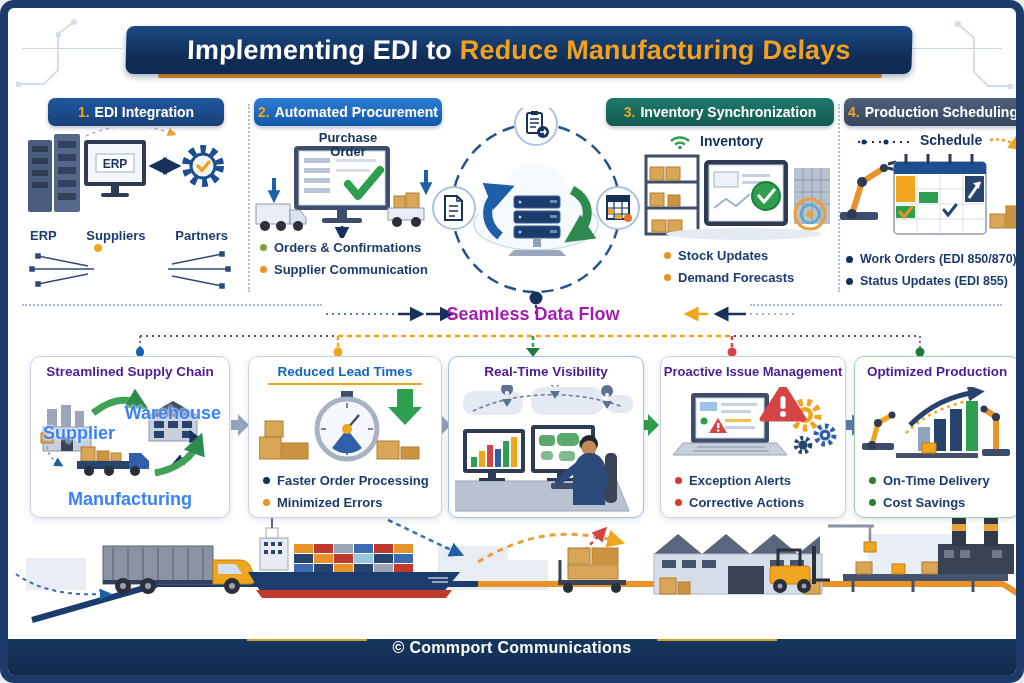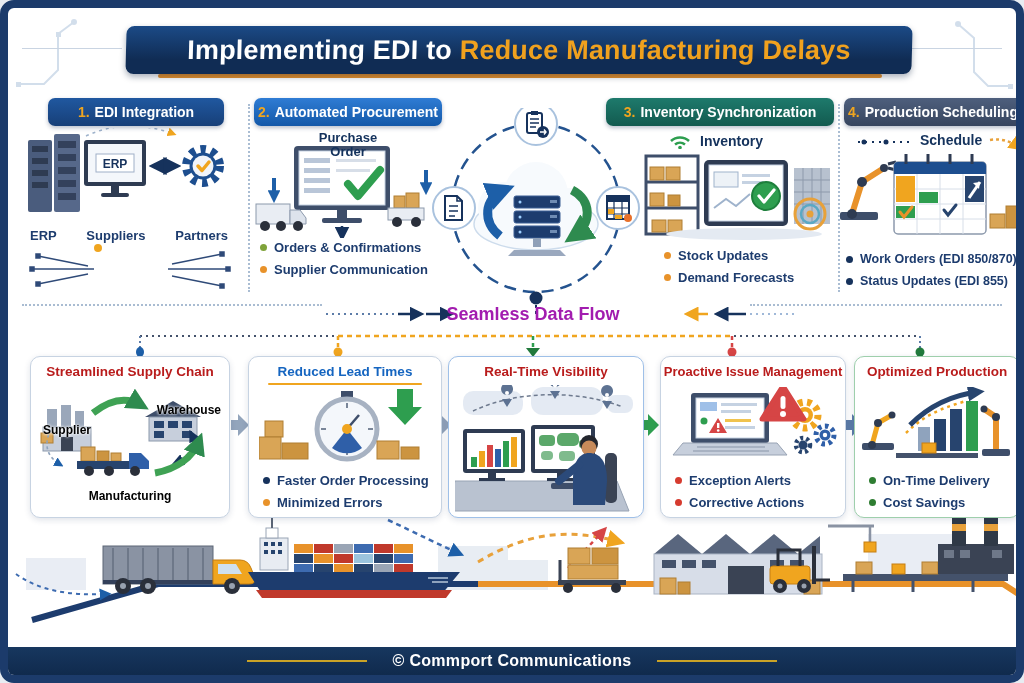--- a/index.html
+++ b/index.html
@@ -30,27 +30,27 @@
   #hub-text .l1{font-size:17px;font-weight:700;}
   #hub-text .l2{font-size:20px;font-weight:700;margin-top:-1px;}
   
   .dev-label{font-size:14px;font-weight:700;color:#14325c;display:flex;align-items:center;gap:8px;z-index:2;}
   
   #divider-label{left:402px;top:296px;width:246px;text-align:center;font-size:18px;font-weight:700;color:#a21caf;background:transparent;z-index:3;}
   .dotline{border-top:2px dotted #a9bcd2;top:296px;}
   
   .benefit{top:348px;height:160px;background:#fff;border:1.5px solid #c7d3e2;border-radius:10px;box-shadow:0 2px 6px rgba(30,50,90,.14);z-index:2;}
   .benefit.b3{border-color:#9fc0e8}.benefit.b5{border-color:#9ecfac}
-  .btitle{position:absolute;top:7px;left:0;right:0;text-align:center;font-size:13.5px;font-weight:700;color:#b91c1c;white-space:nowrap;}
+  .btitle{position:absolute;top:7px;left:0;right:0;text-align:center;font-size:13.5px;font-weight:700;color:#4c1d95;white-space:nowrap;}
   .btitle.blue{color:#1565c0;}
   .b-underline{position:absolute;top:26px;left:10%;width:80%;height:2px;background:#f0a51f;border-radius:1px;}
-  .blabel{position:absolute;font-size:12px;font-weight:700;color:#000000;text-shadow:0 0 3px #fff,0 0 3px #fff;white-space:nowrap;}
+  .blabel{position:absolute;font-size:18px;font-weight:700;color:#3b82f6;text-shadow:0 0 3px #fff,0 0 3px #fff;white-space:nowrap;}
   .bb{position:absolute;left:14px;}
   
-  #footer{left:0;right:0;bottom:0;height:28px;background:linear-gradient(180deg,#17375f,#102a4d);display:flex;align-items:center;justify-content:center;z-index:4;}
+  #footer{left:0;right:0;bottom:0;height:36px;background:linear-gradient(180deg,#17375f,#102a4d);display:flex;align-items:flex-start;justify-content:center;z-index:4;}
   #footer .line{width:120px;height:2px;background:#c9a227;margin:0 26px;}
   #footer .txt{color:#fff;font-size:16px;font-weight:700;letter-spacing:.3px;}
   svg{display:block;}
 </style>
 </head>
 <body>
 
 <div id="canvas">
 
   <svg class="abs" width="0" height="0">

